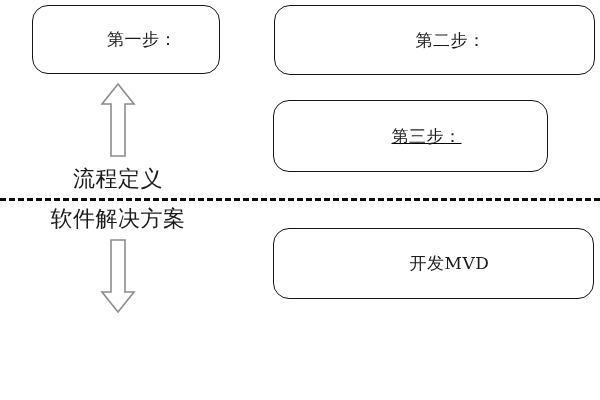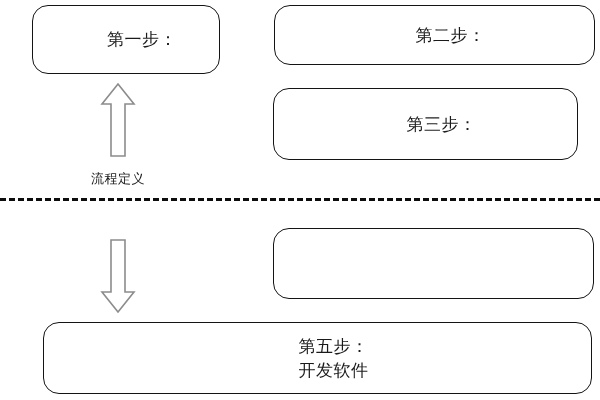--- a/index.html
+++ b/index.html
@@ -31,21 +31,21 @@
     font-family: "DejaVu Serif", "Liberation Serif", serif;
     font-size: 17px;
     line-height: 1.42;
     color: #1a1a1a;
     white-space: nowrap;
     letter-spacing: 0.5px;
   }
   .side-label {
     position: absolute;
     font-family: "DejaVu Serif", "Liberation Serif", serif;
-    font-size: 13px;
+    font-size: 22px;
     line-height: 1.2;
     color: #1a1a1a;
     white-space: nowrap;
     letter-spacing: 0.5px;
     text-align: center;
   }
   .divider {
     position: absolute;
     height: 0;
     border-top: 3px dashed #0d0d0d;
@@ -63,41 +63,39 @@
 </style>
 </head>
 <body>
 
 <div id="canvas">
 
   <div class="box" id="box-step-1" style="left: 32px; top: 5px; width: 188px; height: 69px;">
     <div class="line">第一步：</div>
   </div>
 
-  <div class="box" id="box-step-2" style="left: 274px; top: 5px; width: 321px; height: 60px;">
+  <div class="box" id="box-step-2" style="left: 274px; top: 5px; width: 321px; height: 70px;">
     <div class="line">第二步：</div>
   </div>
 
-  <div class="box" id="box-step-3" style="left: 273px; top: 88px; width: 305px; height: 72px;">
+  <div class="box" id="box-step-3" style="left: 273px; top: 100px; width: 275px; height: 72px; text-decoration: underline;">
     <div class="line">第三步：</div>
   </div>
 
   <div class="box" id="box-step-4" style="left: 273px; top: 228px; width: 321px; height: 71px;">
+    <div class="line">开发MVD</div>
   </div>
 
-  <div class="box" id="box-step-5" style="left: 43px; top: 322px; width: 549px; height: 72px;">
-    <div class="line">第五步：</div>
-    <div class="line">开发软件</div>
-  </div>
 
   <svg class="arrow-svg" id="arrow-up" width="36" height="76" viewBox="0 0 36 76" style="left: 100px; top: 82px;">
     <polygon class="arrow-path" points="18,2 34,22 25,22 25,74 11,74 11,22 2,22"></polygon>
   </svg>
 
   <svg class="arrow-svg" id="arrow-down" width="36" height="76" viewBox="0 0 36 76" style="left: 100px; top: 238px;">
     <polygon class="arrow-path" points="18,74 34,54 25,54 25,2 11,2 11,54 2,54"></polygon>
   </svg>
 
   <div class="divider" id="section-divider" style="left: 0px; top: 198px; width: 600px;"></div>
 
   <div class="side-label" id="label-process-definition" style="left: 118px; top: 179px; transform: translate(-50%, -50%);">流程定义</div>
+  <div class="side-label" id="label-software-solution" style="left: 118px; top: 219px; transform: translate(-50%, -50%);">软件解决方案</div>
 
 </div>
 
 </body></html>

